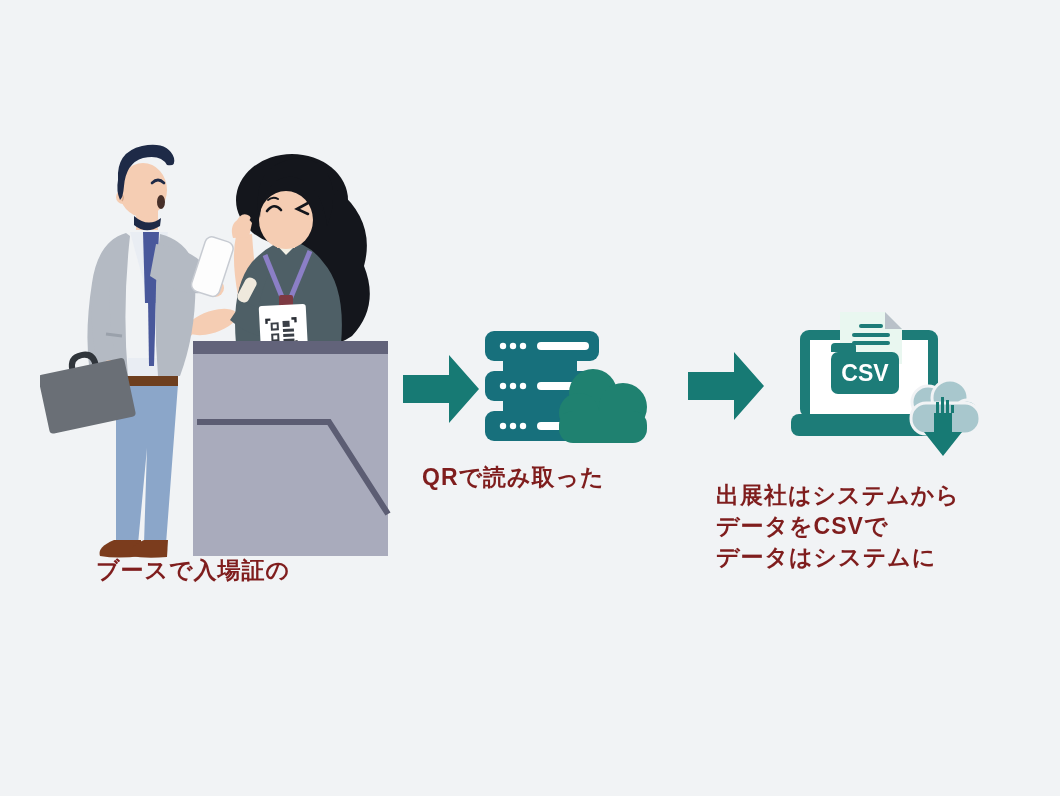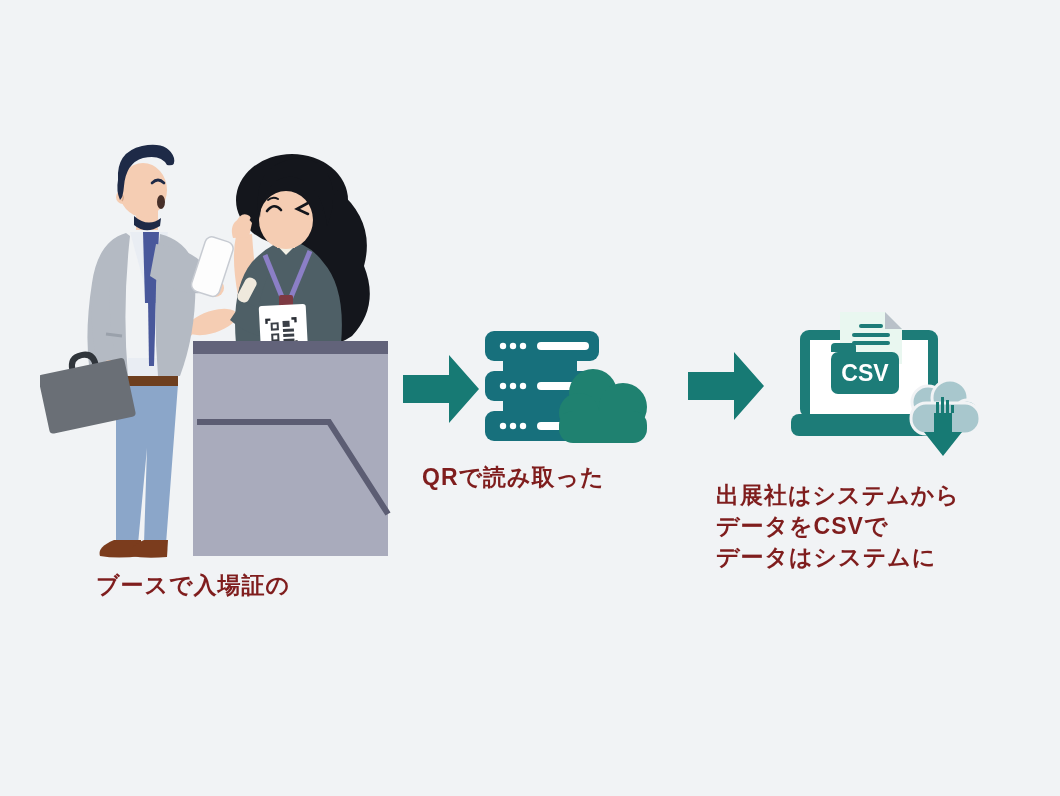--- a/index.html
+++ b/index.html
@@ -122,21 +122,21 @@
     <g transform="rotate(18 172 128)">
       <rect x="158" y="100" width="29" height="57" rx="7" fill="#fdfdfd" stroke="#c7cbd2" stroke-width="1.5"></rect>
     </g>
 
     <g transform="rotate(-12 46 258)">
       <path d="M38,230 Q38,217 50,217 Q62,217 62,230" stroke="#30353b" stroke-width="6" fill="none"></path>
       <rect x="3" y="228" width="88" height="60" rx="4" fill="#6a6f76"></rect>
     </g>
   </svg>
 
-  <div class="caption" style="left:96px;top:570px;width:320px">
+  <div class="caption" style="left:96px;top:555px;width:320px">
     <div>ブースで入場証の</div>
   </div>
 
   <svg class="abs" style="left:403px;top:355px" width="76" height="68" viewBox="0 0 76 68">
     <polygon points="0,20 46,20 46,0 76,34 46,68 46,48 0,48" fill="#177a74"></polygon>
   </svg>
 
   <svg class="abs" style="left:481px;top:331px" width="166" height="114" viewBox="0 0 166 114">
     <g fill="#17707c">
       <rect x="22" y="10" width="74" height="94"></rect>

